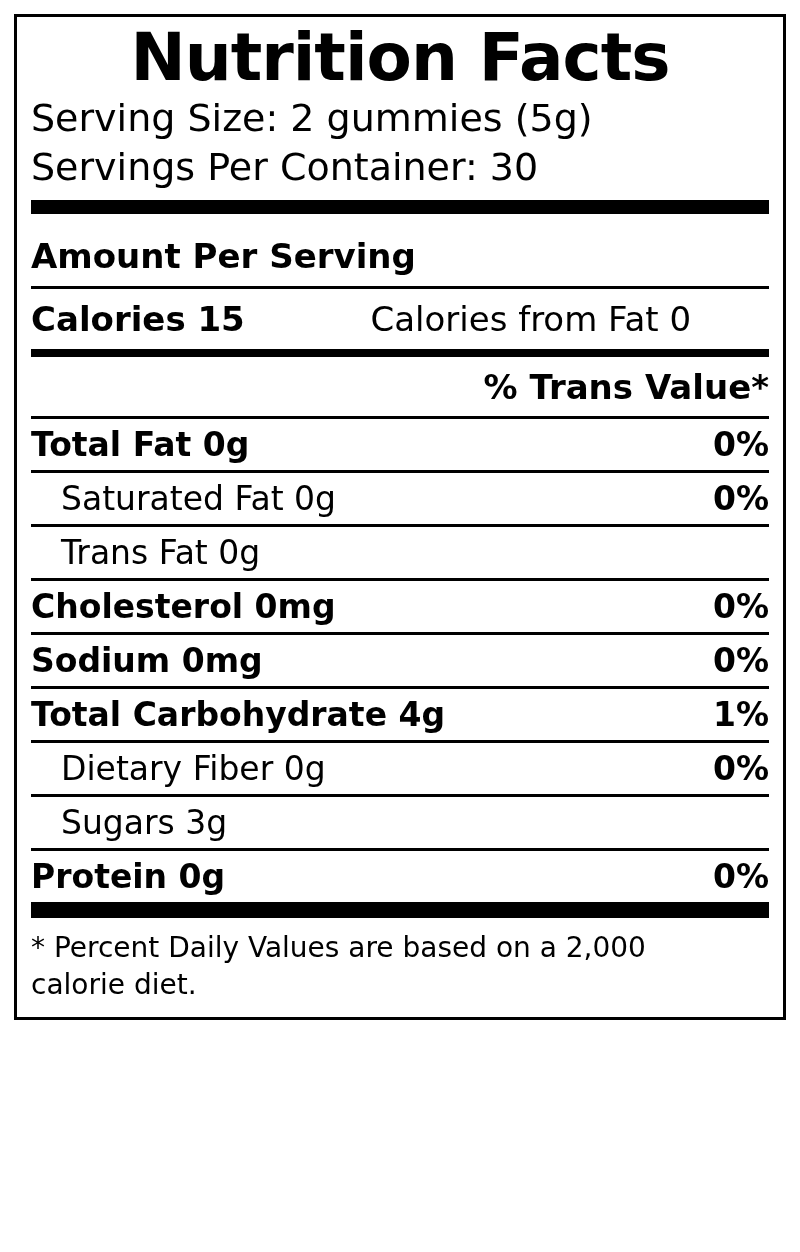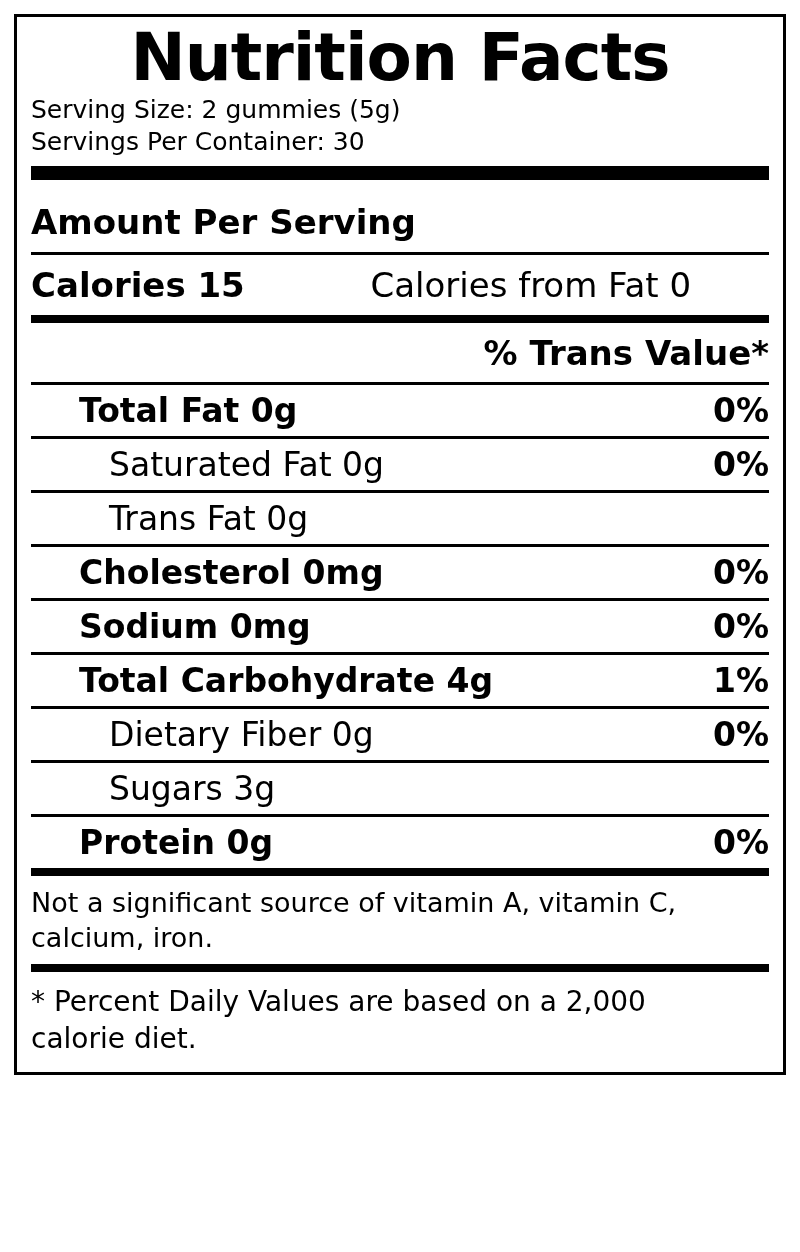--- a/index.html
+++ b/index.html
@@ -27,21 +27,21 @@
   .title {
     font-size: 66px;
     font-weight: bold;
     line-height: 1.05;
     letter-spacing: -1px;
     text-align: center;
     margin: 6px 0 2px 0;
     white-space: nowrap;
   }
   .serving-line {
-    font-size: 25px;
+    font-size: 38px;
     line-height: 1.28;
     white-space: nowrap;
   }
   .rule-thick {
     border-top: 14px solid #000;
     margin: 8px 0 0 0;
   }
   .rule-med {
     border-top: 8px solid #000;
   }
@@ -49,21 +49,21 @@
     border-top: 3px solid #000;
   }
   .row {
     display: flex;
     justify-content: space-between;
     align-items: baseline;
     font-size: 33px;
     line-height: 1.0;
     padding: 9px 0 9px 0;
   }
-  .row .left { white-space: nowrap; margin-left: 48px; }
+  .row .left { white-space: nowrap; }
   .row .right { white-space: nowrap; font-weight: bold; }
   .bold { font-weight: bold; }
   .amount-row {
     font-size: 34px;
     font-weight: bold;
     padding: 22px 0 10px 0;
   }
   .calories-row {
     display: flex;
     font-size: 34px;
@@ -174,24 +174,20 @@
     <div class="rule-thin"></div>
 
     <div class="row">
       <div class="left bold">Protein 0g</div>
       <div class="right">0%</div>
     </div>
   </div>
 
   <div class="rule-med"></div>
 
-  <div class="footnote">
-    <div class="nowrap">Not a significant source of vitamin A, vitamin C,</div>
-    <div class="nowrap">calcium, iron.</div>
-  </div>
 
   <div class="rule-med"></div>
 
   <div class="footnote-star">
     <div class="nowrap">* Percent Daily Values are based on a 2,000</div>
     <div class="nowrap">calorie diet.</div>
   </div>
 
 </div>
 

